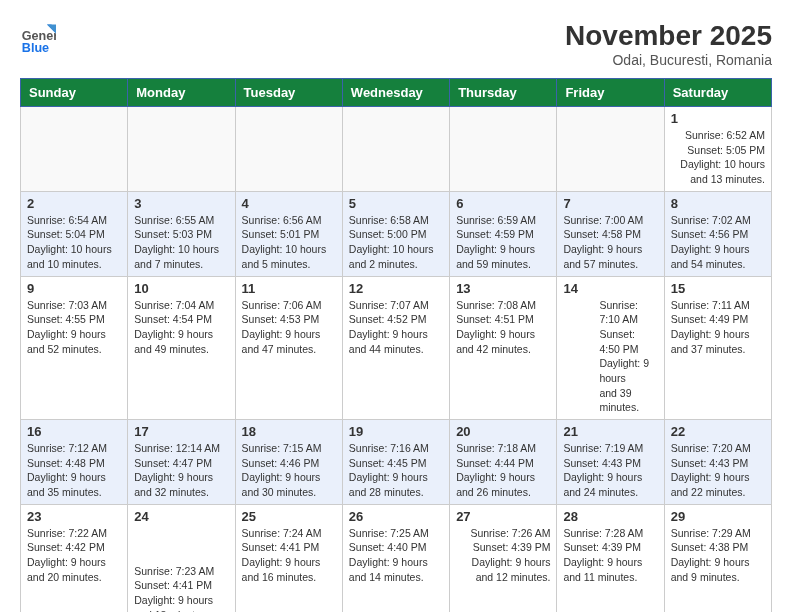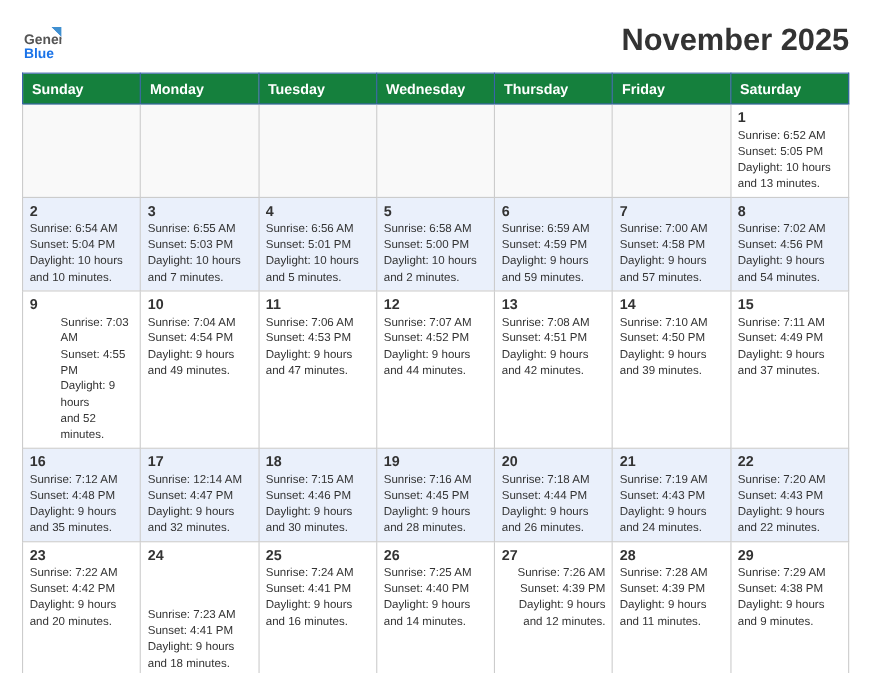--- a/index.html
+++ b/index.html
@@ -89,20 +89,21 @@
   <div class="logo">
     <svg class="logo-icon" viewBox="0 0 40 40">
       <text x="2" y="22" font-size="14" fill="#555" font-family="Arial" font-weight="bold">General</text>
       <text x="2" y="36" font-size="14" fill="#1a73e8" font-family="Arial" font-weight="bold">Blue</text>
       <polygon points="30,5 40,15 35,5" fill="#1a73e8"></polygon>
       <polygon points="30,5 40,5 40,15" fill="#4090d0"></polygon>
     </svg>
   </div>
   <div class="title-block">
     <div class="month-year">November 2025</div>
+    <div class="location">Odai, Bucuresti, Romania</div>
   </div>
 </div>
 
 <table class="calendar">
   <thead>
     <tr>
     <th>Sunday</th>
         <th>Monday</th>
         <th>Tuesday</th>
         <th>Wednesday</th>
@@ -114,21 +115,21 @@
   <tbody id="calendar-body">
   <tr>
         <td class="empty"></td>
         <td class="empty"></td>
         <td class="empty"></td>
         <td class="empty"></td>
         <td class="empty"></td>
         <td class="empty"></td>
         <td>
           <span class="day-number">1</span>
-          <div class="day-info" style="white-space: pre-line;">Sunrise: 6:52 AM
+          <div class="day-info" style="white-space: pre-line; text-align: right;">Sunrise: 6:52 AM
 Sunset: 5:05 PM
 Daylight: 10 hours
 and 13 minutes.</div>
         </td>
       </tr>
       <tr class="alt-row">
         <td>
           <span class="day-number">2</span>
           <div class="day-info" style="white-space: pre-line;">Sunrise: 6:54 AM
 Sunset: 5:04 PM
@@ -174,21 +175,21 @@
           <span class="day-number">8</span>
           <div class="day-info" style="white-space: pre-line;">Sunrise: 7:02 AM
 Sunset: 4:56 PM
 Daylight: 9 hours
 and 54 minutes.</div>
         </td>
       </tr>
       <tr>
         <td>
           <span class="day-number">9</span>
-          <div class="day-info" style="white-space: pre-line; margin-left: 28px;">Sunrise: 7:03 AM
+          <div class="day-info" style="white-space: pre-line;">Sunrise: 7:03 AM
 Sunset: 4:55 PM
 Daylight: 9 hours
 and 52 minutes.</div>
         </td>
         <td>
           <span class="day-number">10</span>
           <div class="day-info" style="white-space: pre-line;">Sunrise: 7:04 AM
 Sunset: 4:54 PM
 Daylight: 9 hours
 and 49 minutes.</div>
@@ -209,21 +210,21 @@
         </td>
         <td>
           <span class="day-number">13</span>
           <div class="day-info" style="white-space: pre-line;">Sunrise: 7:08 AM
 Sunset: 4:51 PM
 Daylight: 9 hours
 and 42 minutes.</div>
         </td>
         <td>
           <span class="day-number">14</span>
-          <div class="day-info" style="white-space: pre-line;">Sunrise: 7:10 AM
+          <div class="day-info" style="white-space: pre-line; margin-left: 36px;">Sunrise: 7:10 AM
 Sunset: 4:50 PM
 Daylight: 9 hours
 and 39 minutes.</div>
         </td>
         <td>
           <span class="day-number">15</span>
           <div class="day-info" style="white-space: pre-line;">Sunrise: 7:11 AM
 Sunset: 4:49 PM
 Daylight: 9 hours
 and 37 minutes.</div>

